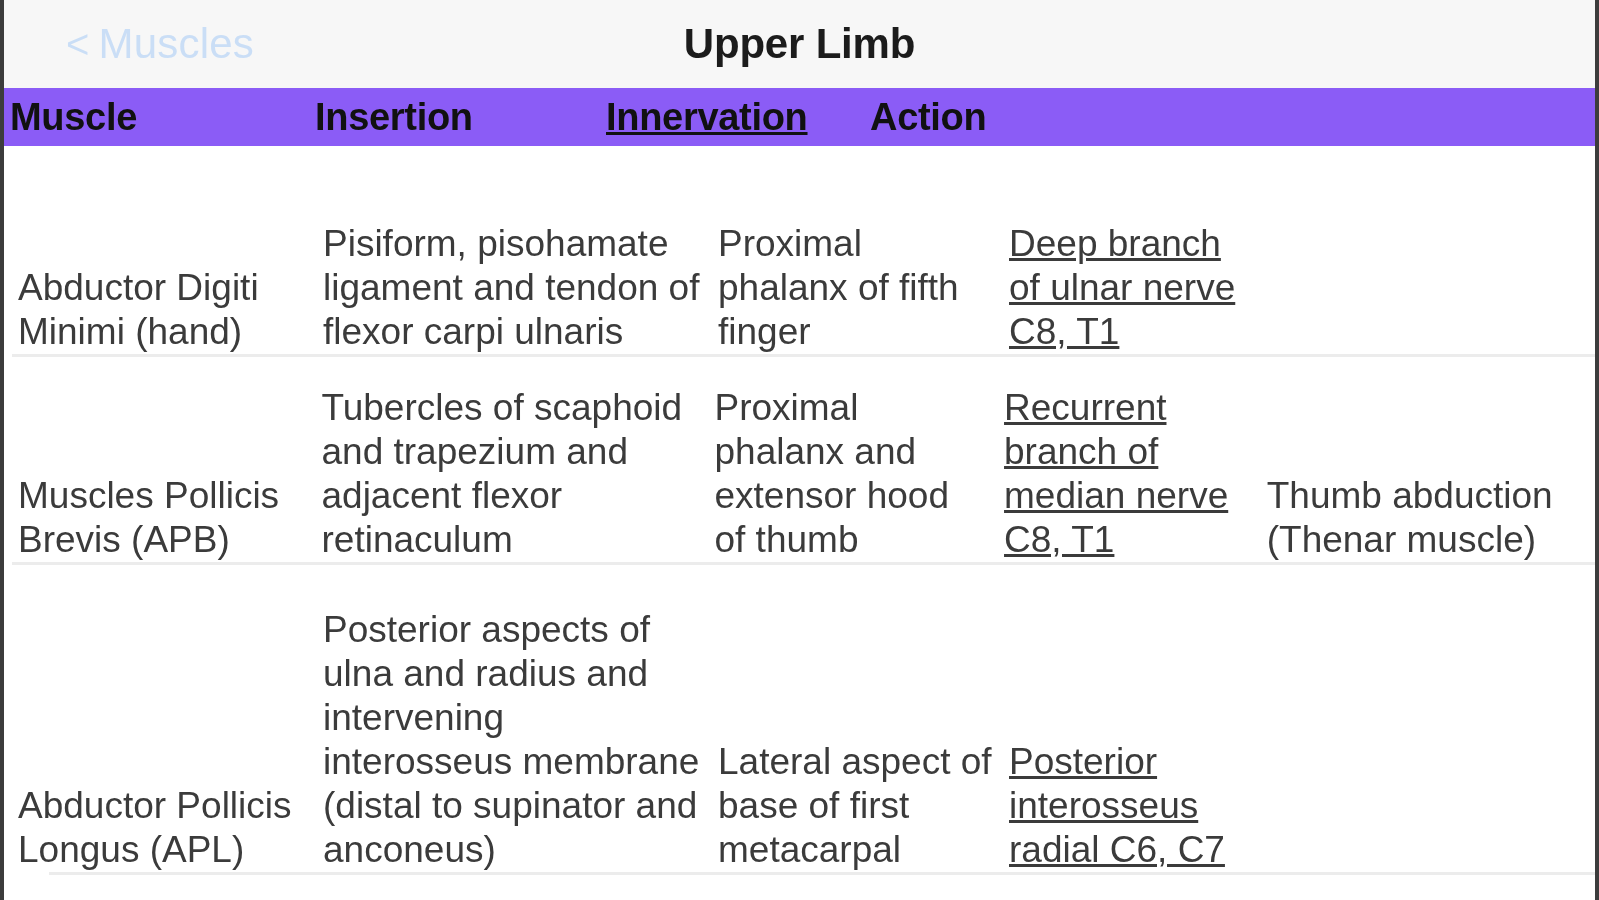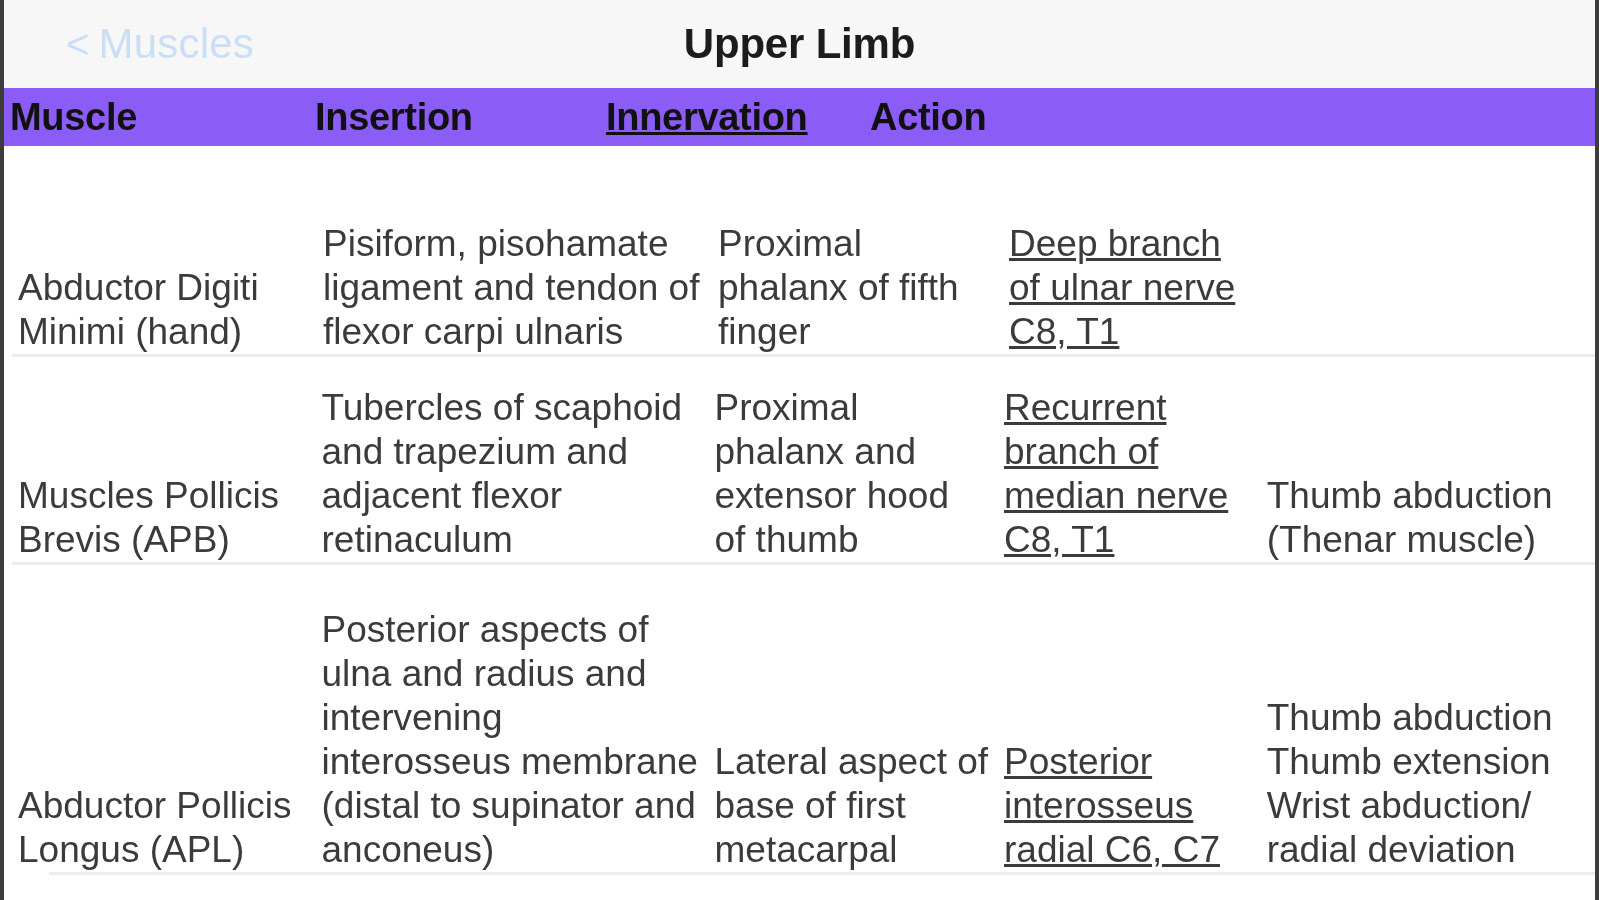--- a/index.html
+++ b/index.html
@@ -169,20 +169,19 @@
       <div class="td col-2">Proximal phalanx and extensor hood of thumb</div>
       <div class="td col-3">Recurrent branch of median nerve C8, T1</div>
       <div class="td col-4">Thumb abduction (Thenar muscle)</div>
     </div>
 
     <div class="trow" style="min-height:310px">
       <div class="td col-0">Abductor Pollicis Longus (APL)</div>
       <div class="td col-1">Posterior aspects of ulna and radius and intervening interosseus membrane (distal to supinator and anconeus)</div>
       <div class="td col-2">Lateral aspect of base of first metacarpal</div>
       <div class="td col-3">Posterior interosseus radial C6, C7</div>
-      <div class="td col-4">Thumb abduction Thumb extension Wrist abduction/ radial deviation</div>
     </div>
 
     <div class="row-divider-inset"></div>
 
   </div>
 
 </div>
 
 </body></html>

